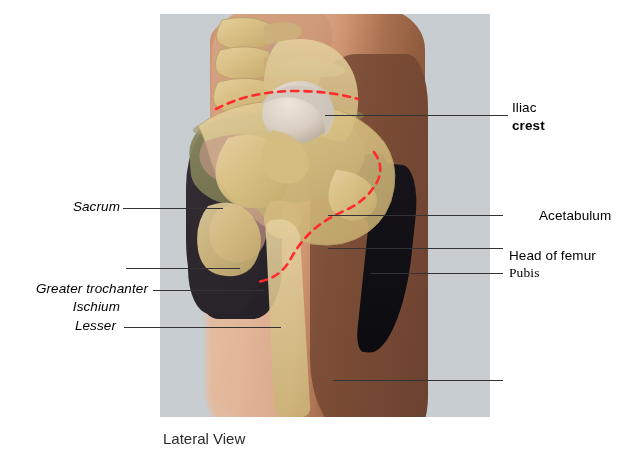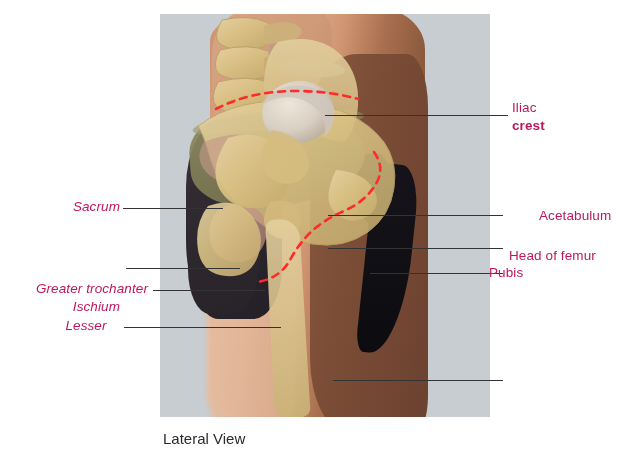--- a/index.html
+++ b/index.html
@@ -88,21 +88,21 @@
     position:absolute;left:196px;top:140px;width:36px;height:70px;
     background:#14121a;
     border-radius:40% 30% 30% 40% / 40% 30% 40% 30%;
     transform:rotate(-8deg);
   }
   .bone-svg{position:absolute;left:0;top:0;overflow:visible;}
 
   
   .lead{position:absolute;height:0;border-top:1.1px solid #333;}
   .lbl{
-    position:absolute;font-size:13.5px;line-height:16px;color:#be185d;
+    position:absolute;font-size:13.5px;line-height:16px;color:#000000;
     white-space:pre;letter-spacing:.1px;
   }
   .lbl.r{text-align:right;font-style:italic;}
   .caption{
     position:absolute;left:163px;top:430px;
     font-size:15px;color:#2b2b2b;
   }
 </style>
 </head>
 <body>
@@ -208,33 +208,33 @@
 
   <div class="lbl r" style="left:20px;top:199px;width:100px;">Sacrum</div>
   <div class="lead" style="left:123px;top:208px;width:100px;"></div>
 
   <div class="lbl r" style="left:20px;top:259px;width:100px;margin-top:40px;">Ischium</div>
   <div class="lead" style="left:126px;top:268px;width:114px;"></div>
 
   <div class="lbl r" style="left:-4px;top:281px;width:152px;">Greater trochanter</div>
   <div class="lead" style="left:153px;top:290px;width:112px;"></div>
 
-  <div class="lbl r" style="left:36px;top:318px;width:100px;text-align:center;">Lesser</div>
+  <div class="lbl r" style="left:16px;top:318px;width:100px;">Lesser</div>
   <div class="lead" style="left:124px;top:327px;width:157px;"></div>
 
   <div class="lead" style="left:325px;top:115px;width:183px;"></div>
   <div class="lbl" style="left:512px;top:100px;">Iliac</div>
   <div class="lbl" style="left:512px;top:118px;font-weight:bold;">crest</div>
 
   <div class="lead" style="left:328px;top:215px;width:175px;"></div>
   <div class="lbl" style="left:539px;top:208px;">Acetabulum</div>
 
   <div class="lead" style="left:328px;top:248px;width:175px;"></div>
   <div class="lbl" style="left:509px;top:248px;">Head of femur</div>
 
   <div class="lead" style="left:370px;top:273px;width:133px;"></div>
-  <div class="lbl" style="left:489px;top:265px;">Pubis</div>
+  <div class="lbl" style="left:509px;top:265px;font-family:Liberation Serif, serif;">Pubis</div>
 
   <div class="lead" style="left:333px;top:380px;width:170px;"></div>
 
   <div class="caption">Lateral View</div>
 
 </div>
 
 </body></html>

